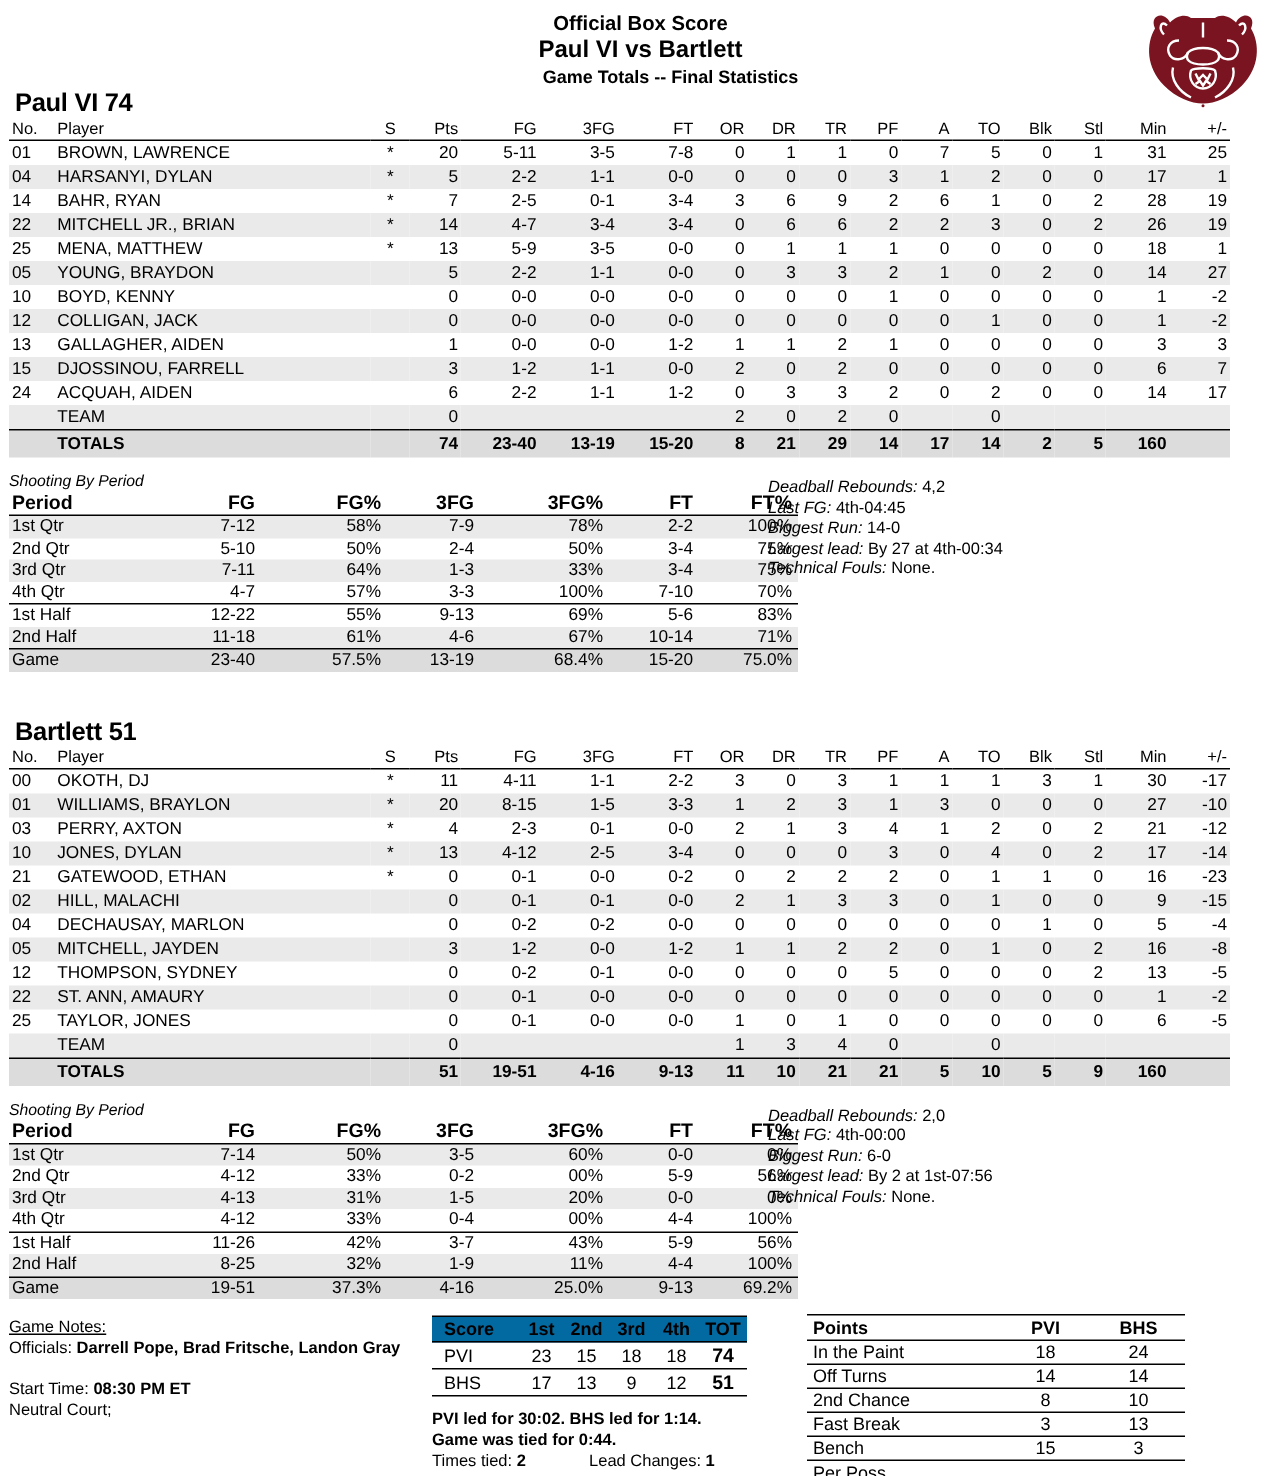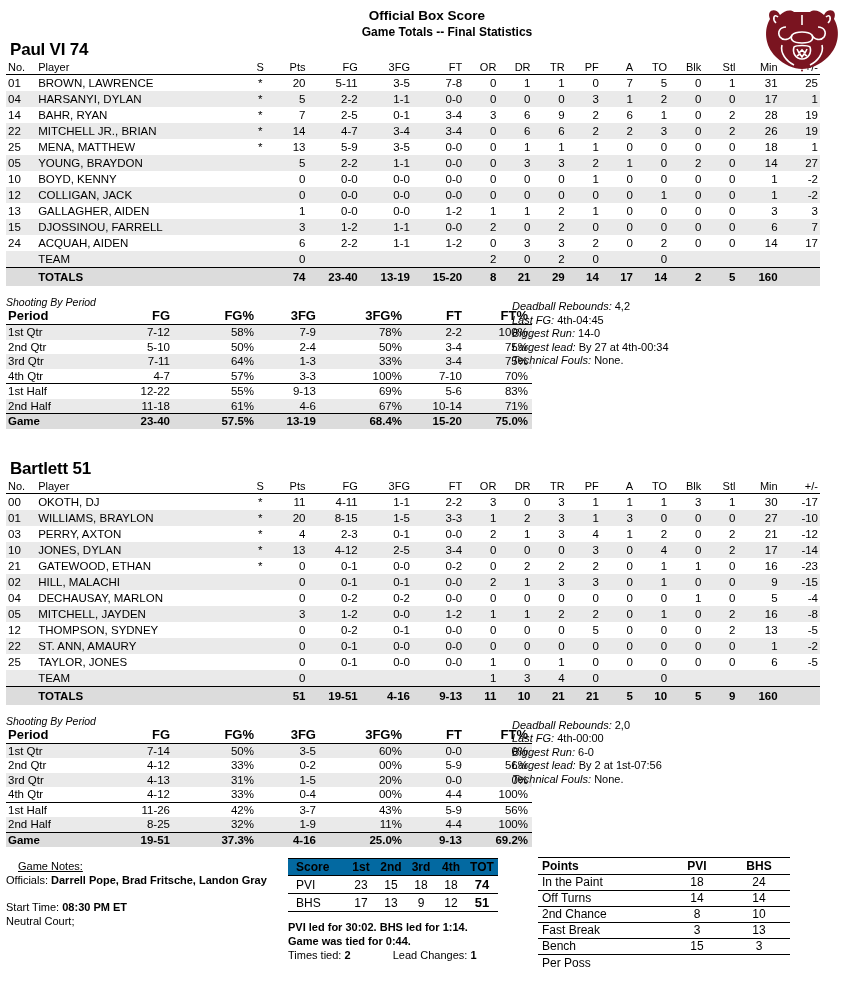--- a/index.html
+++ b/index.html
@@ -110,21 +110,21 @@
   .sbp-table td {
     text-align: right;
     padding: 0px 4px 0px 2px;
     line-height: 14.5px;
   }
   .sbp-table td.l { text-align: left; }
   .sbp-table tr.alt td { background: #eaeaea; }
   .sbp-table tr.half-first td { border-top: 1.3px solid #000; }
   .sbp-table tr.game td {
     border-top: 1.3px solid #000;
-    font-weight: bold;
+    font-weight: normal;
     background: #dcdcdc;
   }
   .sbp-c1 { width: 92px; }
   .sbp-c2 { width: 76px; }
   .sbp-c3 { width: 84px; }
   .sbp-c4 { width: 62px; }
   .sbp-c5 { width: 86px; }
   .sbp-c6 { width: 60px; }
   .sbp-c7 { width: 66px; }
 
@@ -140,21 +140,21 @@
   
   .bottom { position: relative; margin-top: 12px; height: 124px; }
 
   .game-notes {
     position: absolute;
     left: 6px;
     top: 0px;
     font-size: 11px;
     line-height: 14px;
   }
-  .game-notes .hdr { text-decoration: underline; margin-left: 12px; }
+  .game-notes .hdr { text-decoration: underline; }
   .game-notes b { font-weight: bold; }
 
   .score-block { position: absolute; left: 288px; top: -1px; }
   .score-table {
     border-collapse: collapse;
     font-size: 12px;
     table-layout: fixed;
     width: 208px;
   }
   .score-table th {
@@ -214,20 +214,21 @@
   .pt-c3 { width: 62px; }
   .points-table tr.perposs td { border-bottom: none; padding-top: 1px; padding-bottom: 1px; }
 </style>
 </head>
 <body>
 
 <div class="page">
 
   <div class="doc-header">
     <div class="line1">Official Box Score</div>
+    <div class="line2">Paul VI vs Bartlett</div>
     <div class="line3">Game Totals -- Final Statistics</div>
   </div>
 
   <div class="logo-wrap">
     <svg viewBox="0 0 92 68" xmlns="http://www.w3.org/2000/svg">
       <g fill="#7a1420">
         <path d="M14 14 C10 5, 20 2, 24 10 C28 6, 34 4, 38 7 L54 7 C58 4, 64 6, 68 10 C72 2, 82 5, 78 14 C84 24, 84 40, 72 52 C64 60, 54 64, 46 64 C38 64, 28 60, 20 52 C8 40, 8 24, 14 14 Z"></path>
       </g>
       <g fill="none" stroke="#ffffff" stroke-width="1.6">
         <path d="M46 10 L46 20"></path>

